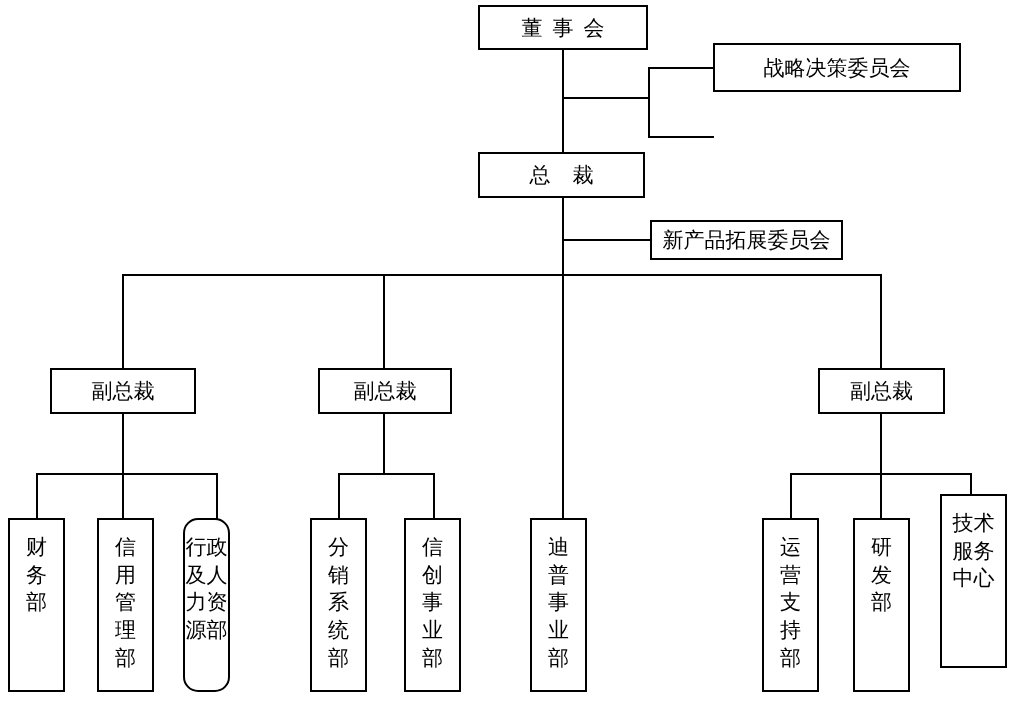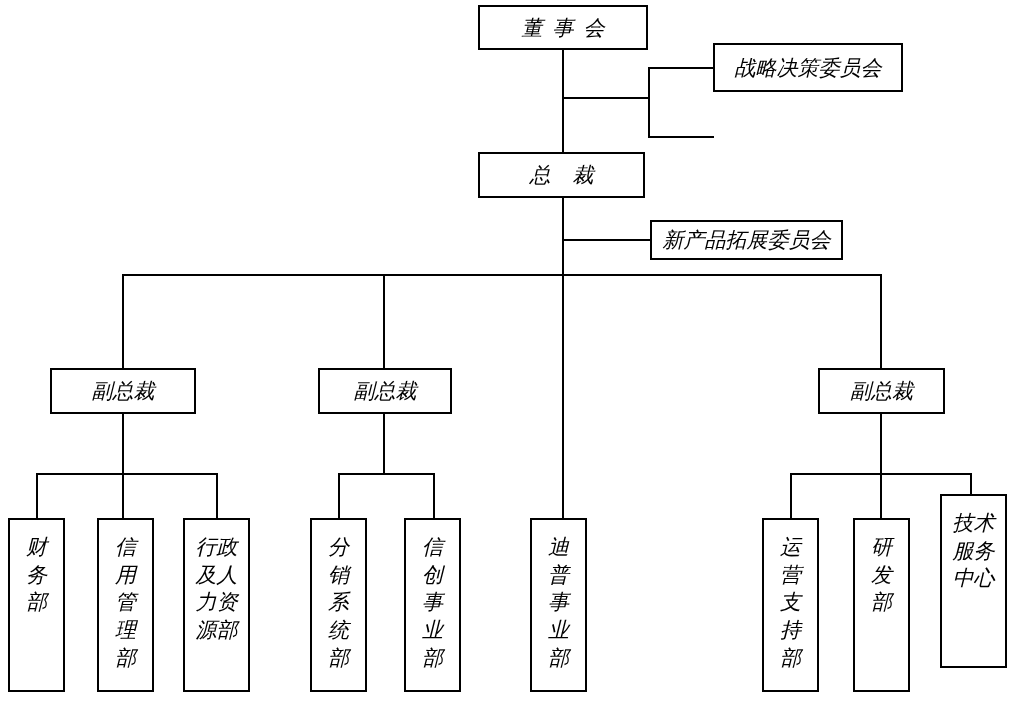--- a/index.html
+++ b/index.html
@@ -1,17 +1,17 @@
 <!DOCTYPE html>
 <html><head>
 <meta charset="utf-8">
 <style>
   html,body{margin:0;padding:0;background:#ffffff;}
   #stage{position:relative;width:1035px;height:706px;background:#ffffff;
-         font-family:"DejaVu Sans","Liberation Sans",sans-serif;overflow:hidden;font-style:italic;}
+         font-family:"DejaVu Sans","Liberation Sans",sans-serif;overflow:hidden;}
   .box{position:absolute;box-sizing:border-box;border:2px solid #000;background:#fff;
        display:flex;align-items:center;justify-content:center;color:#000;}
   .h-box{font-size:21px;}
   .h-box.spaced{letter-spacing:10px;text-indent:10px;}
   .h-box.wide{letter-spacing:22px;text-indent:22px;}
   .v-box{font-size:21px;line-height:1.32;writing-mode:horizontal-tb;
          text-align:center;align-items:flex-start;padding-top:14px;}
   .v-box span{display:block;white-space:pre-line;}
   .line{position:absolute;background:#000;}
   .vline{width:2px;}
@@ -53,21 +53,21 @@
   <div class="line vline" style="left:433px;top:473px;height:46px;"></div>
 
   <div class="line vline" style="left:880px;top:414px;height:60px;"></div>
   <div class="line hline" style="left:790px;top:473px;width:182px;"></div>
   <div class="line vline" style="left:790px;top:473px;height:46px;"></div>
   <div class="line vline" style="left:880px;top:473px;height:46px;"></div>
   <div class="line vline" style="left:970px;top:473px;height:46px;"></div>
 
   <div class="box h-box spaced" style="left:478px;top:5px;width:170px;height:45px;">董事会</div>
 
-  <div class="box h-box" style="left:713px;top:43px;width:190px;height:49px;">战略决策委员会</div>
+  <div class="box h-box" style="left:713px;top:43px;width:248px;height:49px;">战略决策委员会</div>
 
 
   <div class="box h-box" style="left:650px;top:220px;width:193px;height:40px;">新产品拓展委员会</div>
 
   <div class="box h-box wide" style="left:478px;top:152px;width:167px;height:46px;">总裁</div>
 
   <div class="box h-box" style="left:50px;top:368px;width:146px;height:46px;">副总裁</div>
 
   <div class="box h-box" style="left:318px;top:368px;width:134px;height:46px;">副总裁</div>
 
@@ -80,21 +80,21 @@
   </div>
 
   <div class="box v-box" style="left:97px;top:518px;width:57px;height:174px;">
     <span>信
 用
 管
 理
 部</span>
   </div>
 
-  <div class="box v-box" style="left:183px;top:518px;width:67px;height:174px;">
+  <div class="box v-box" style="left:183px;top:518px;width:47px;height:174px;border-radius:15px;">
     <span>行政
 及人
 力资
 源部</span>
   </div>
 
   <div class="box v-box" style="left:310px;top:518px;width:57px;height:174px;">
     <span>分
 销
 系

